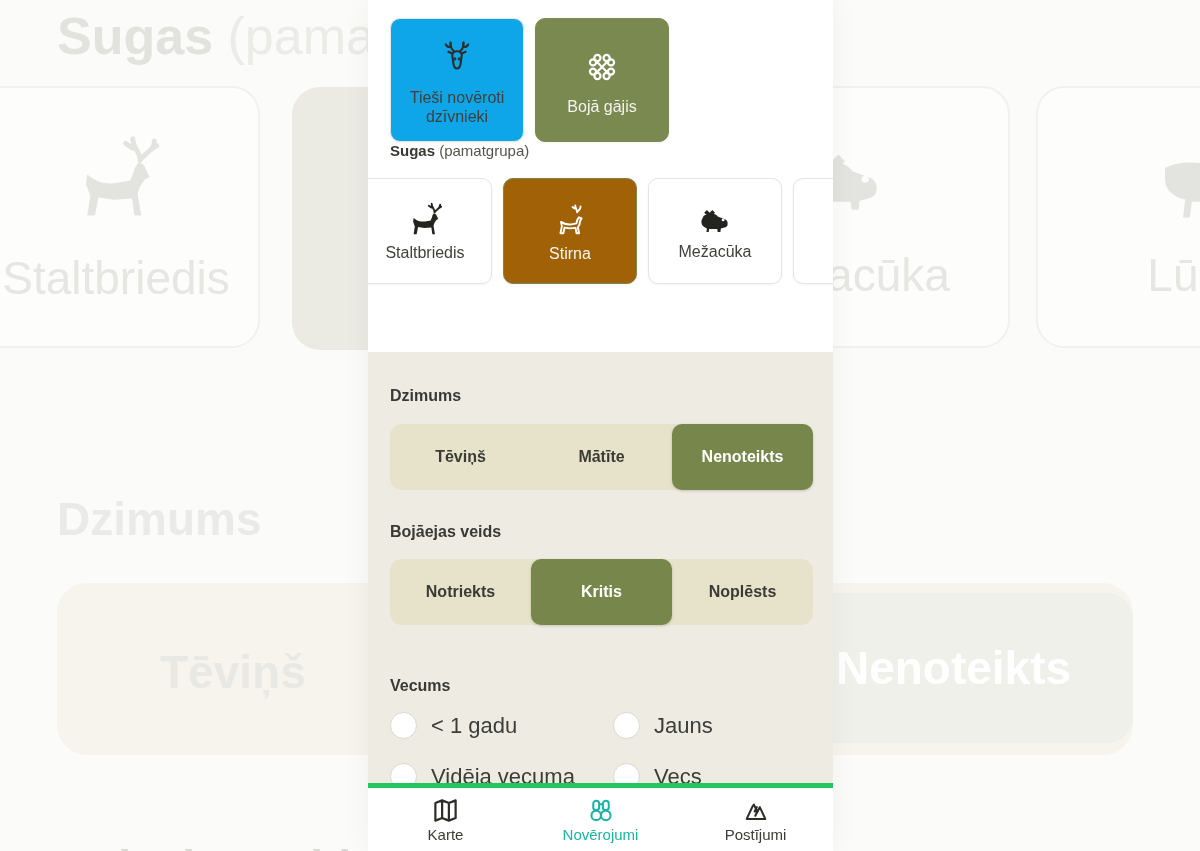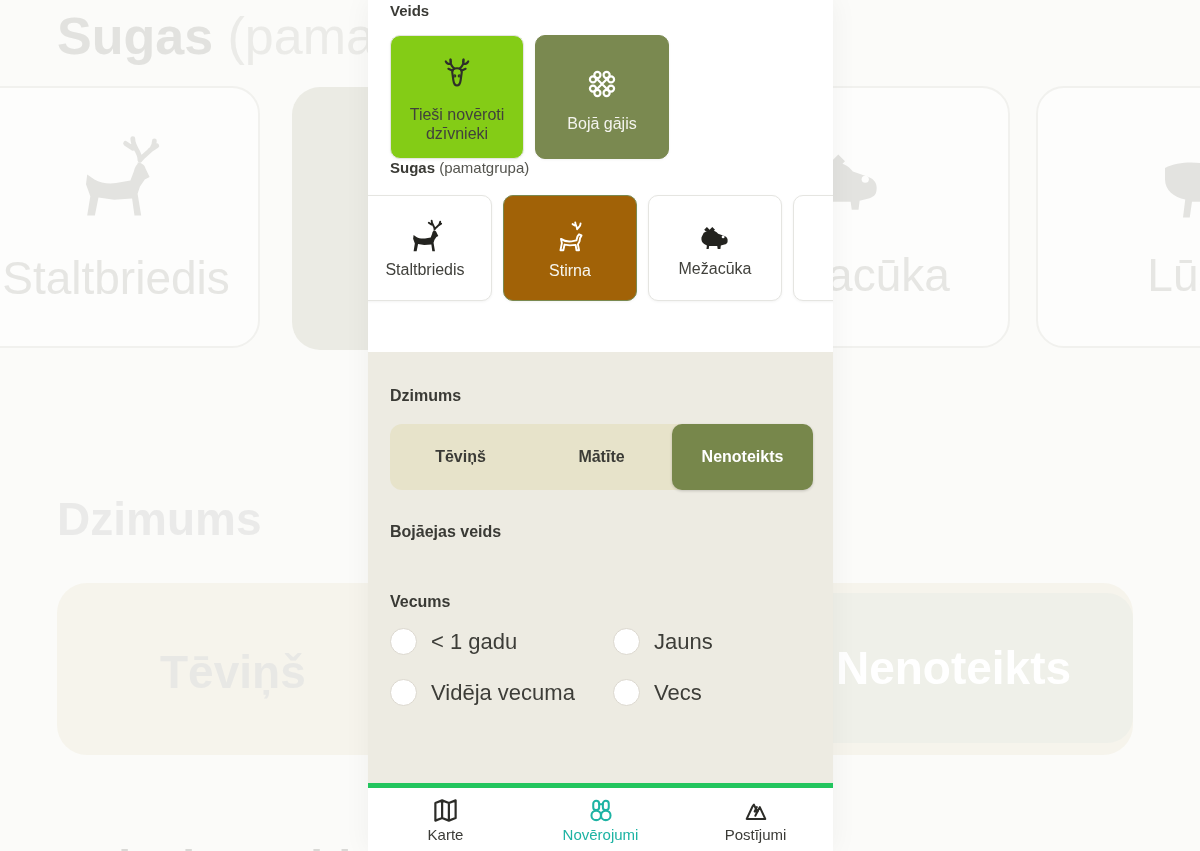--- a/index.html
+++ b/index.html
@@ -27,21 +27,21 @@
   .bg-tevins { font-size:46px; font-weight:700; color:#e8e8e5; }
 
   
   .panel { position:absolute; left:368px; top:0; width:465px; height:851px;
            background:#ffffff; overflow:hidden; box-shadow:0 0 26px rgba(0,0,0,.05); }
   .panel-pad { padding:2px 20px 0 22px; }
   .sec-label { font-size:15px; font-weight:700; color:#3a3a35; }
   .sec-label .light { font-weight:400; color:#55554f; }
 
   .veids-row { display:flex; gap:11px; margin-top:16px; }
-  .type-card { width:134px; height:124px; background:#84cc16; border:1px solid #e5e5e1; border-radius:10px;
+  .type-card { width:134px; height:124px; background:#0ea5e9; border:1px solid #e5e5e1; border-radius:10px;
                box-shadow:0 1px 3px rgba(0,0,0,.05); display:flex; flex-direction:column;
                align-items:center; justify-content:center; gap:7px; color:#2e2e2a; cursor:pointer; }
   .type-card .lbl { font-size:16px; line-height:19px; text-align:center; color:#41413c; }
   .type-card.selected { background:#7a8950; border-color:#7a8950; color:#fff; }
   .type-card.selected .lbl { color:#f4f4ee; }
 
   .sugas-label { }
   .species-strip { position:relative; height:106px; margin-top:19px; }
   .sp-card { position:absolute; top:0; width:134px; height:106px; background:#fff; border:1px solid #e5e5e1;
              border-radius:10px; box-shadow:0 1px 3px rgba(0,0,0,.05); display:flex; flex-direction:column;
@@ -119,21 +119,20 @@
 <div class="bg-el bg-tevins" style="left:160px; top:645px;">Tēviņš</div>
 <div class="bg-el bg-seg-sel" style="left:774px; top:593px; width:359px; height:150px;">
   <span>Nenoteikts</span>
 </div>
 
 <div class="bg-el bg-h" style="left:57px; top:840px; color:#d9d9d6;">Bojāejas veids</div>
 
 <div class="panel">
   <div class="panel-pad">
 
-    <div class="sec-label">Veids</div>
 
     <div class="veids-row">
       <div class="type-card">
         <span>
           <svg width="46" height="46" viewBox="0 0 48 48" fill="none" stroke="currentColor" stroke-width="2.2" stroke-linecap="round" stroke-linejoin="round">
             <path d="M19 21c0-2.5 2-4 5-4s5 1.5 5 4l-1.2 8.5c-.5 3.5-2 5.5-3.8 5.5s-3.3-2-3.8-5.5L19 21z"></path>
             <circle cx="21.6" cy="25" r="0.6" fill="currentColor"></circle>
             <circle cx="26.4" cy="25" r="0.6" fill="currentColor"></circle>
             <path d="M19.5 19.5l-4.5-2M28.5 19.5l4.5-2"></path>
             <path d="M21 17c-2.8-2-4-5-4-9M17.3 12.5c-2 .2-4-.8-5-2.7M17.3 12.5c.8-1.8.3-3.6.1-4.6"></path>
@@ -210,20 +209,25 @@
 
   <div class="filters">
     <div class="f-label" style="margin-top:35px;">Dzimums</div>
     <div class="seg" style="margin-top:19px;">
       <div class="opt">Tēviņš</div>
       <div class="opt">Mātīte</div>
       <div class="opt selected">Nenoteikts</div>
     </div>
 
     <div class="f-label" style="margin-top:33px;">Bojāejas veids</div>
+    <div class="seg" style="margin-top:18px;">
+      <div class="opt">Notriekts</div>
+      <div class="opt selected">Kritis</div>
+      <div class="opt">Noplēsts</div>
+    </div>
 
     <div class="f-label" style="margin-top:52px;">Vecums</div>
     <div class="radio-grid">
       <div class="radio-item">
         <span class="radio-circle"></span>
         <span class="lbl">&lt; 1 gadu</span>
       </div>
       <div class="radio-item">
         <span class="radio-circle"></span>
         <span class="lbl">Jauns</span>

